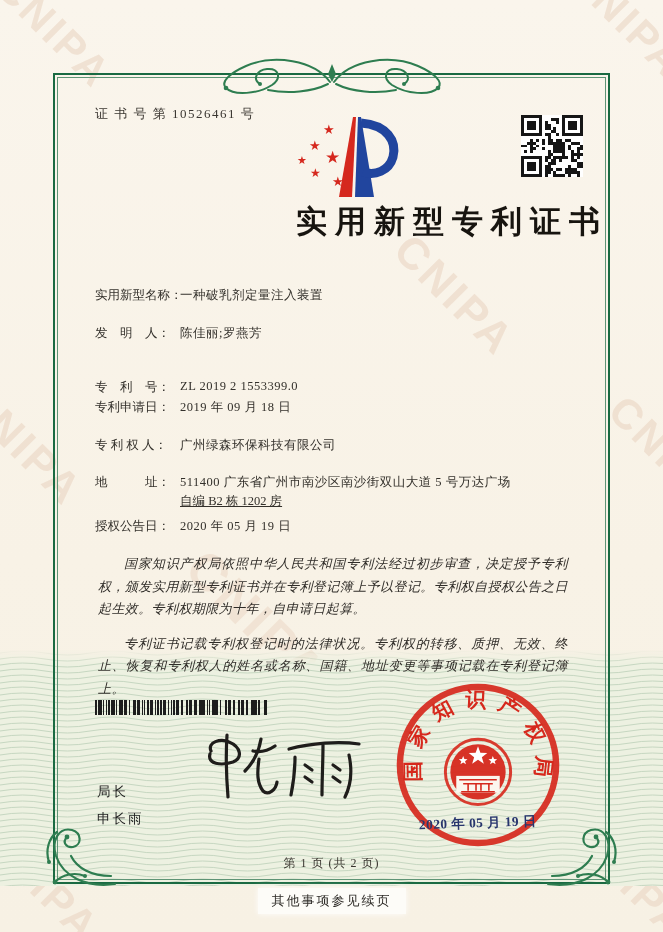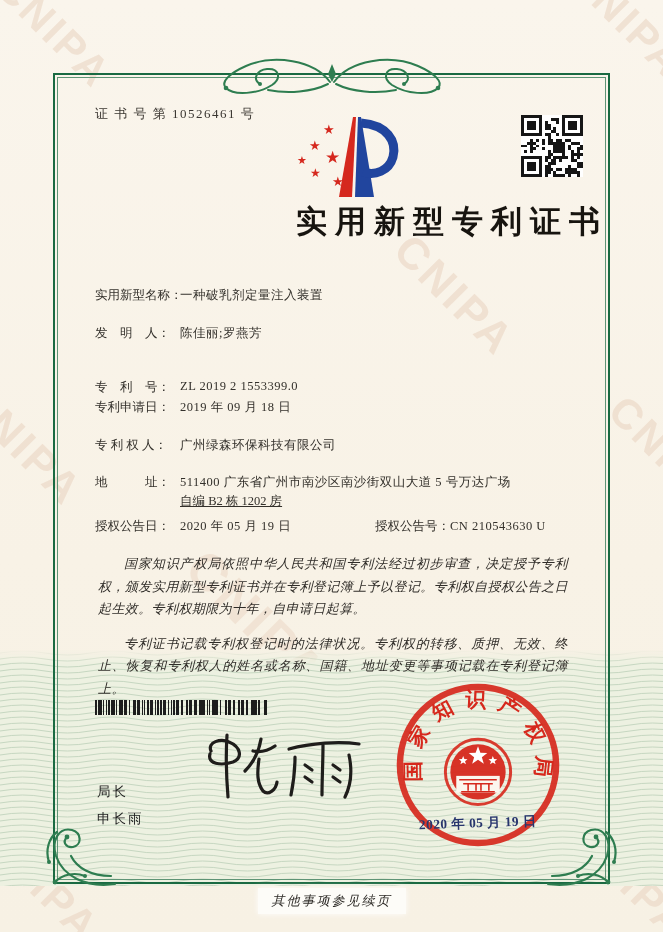--- a/index.html
+++ b/index.html
@@ -37,21 +37,21 @@
       background-image:
         repeating-linear-gradient(90deg,#1d1d1d 0 2px,transparent 2px 3px,#1d1d1d 3px 6px,transparent 6px 8px,#1d1d1d 8px 9px,transparent 9px 13px),
         repeating-linear-gradient(90deg,#1d1d1d 0 1px,transparent 1px 5px,#1d1d1d 5px 7px,transparent 7px 11px,#1d1d1d 11px 12px,transparent 12px 19px);}
   .officer{position:absolute;left:42px;top:676px;font-size:13.5px;letter-spacing:2px;color:#222;margin-top:32px;}
   .officer div{margin-bottom:9px;}
   .signature{position:absolute;left:142px;top:652px;}
   .seal{position:absolute;left:339px;top:606px;width:168px;height:168px;}
   .page-note{position:absolute;left:0;top:780px;width:100%;text-align:center;
       font-size:12px;letter-spacing:1px;color:#37332d;}
   .continuation{position:absolute;left:50%;top:888px;transform:translateX(-50%);
-      background:#fdfcf8;padding:4px 14px;font-size:13px;font-style:italic;
+      background:#fdfcf8;padding:4px 14px;font-size:13px;
       letter-spacing:2px;color:#2f2c28;box-shadow:0 0 6px rgba(255,255,255,.9);}
   svg text{font-family:"Liberation Serif","DejaVu Serif",serif;}
 </style>
 </head>
 <body>
 
 <div class="page">
 
   <span class="wm" style="left:-18px;top:6px;font-size:42px;">CNIPA</span>
   <span class="wm" style="left:555px;top:-4px;font-size:42px;">CNIPA</span>
@@ -289,23 +289,20 @@
     </div>
     <div class="row" style="top:362px">
       <span class="lbl">专 利 权 人：</span><span class="val">广州绿森环保科技有限公司</span>
     </div>
     <div class="row" style="top:399px">
       <span class="lbl">地　　　址：</span><span class="val">511400 广东省广州市南沙区南沙街双山大道 5 号万达广场</span>
     </div>
     <div class="addr2" style="top:418px">自编 B2 栋 1202 房</div>
     <div class="row" style="top:443px">
       <span class="lbl">授权公告日：</span><span class="val">2020 年 05 月 19 日</span>
-      <span class="pair2">
-        <span>授权公告号：</span><span class="val">CN 210543630 U</span>
-      </span>
     </div>
 
     <div class="paras">
       <p>国家知识产权局依照中华人民共和国专利法经过初步审查，决定授予专利权，颁发实用新型专利证书并在专利登记簿上予以登记。专利权自授权公告之日起生效。专利权期限为十年，自申请日起算。</p>
       <p>专利证书记载专利权登记时的法律状况。专利权的转移、质押、无效、终止、恢复和专利权人的姓名或名称、国籍、地址变更等事项记载在专利登记簿上。</p>
     </div>
 
     <div class="barcode"></div>
 
     <div class="officer">
@@ -347,16 +344,17 @@
           <g stroke="#d6281c" stroke-width="1.6" fill="none">
             <path d="M66 100 L104 100 M70 104 L100 104"></path>
             <path d="M75 104 V111 M83 104 V111 M88 104 V111 M96 104 V111"></path>
             <path d="M68 112 L102 112"></path>
           </g>
         </g>
         <text x="85" y="148" text-anchor="middle" font-size="13.5" font-weight="bold" fill="#27356d" letter-spacing="0.5" transform="rotate(-2 85 148)">2020 年 05 月 19 日</text>
       </svg>
     </div>
 
+    <div class="page-note">第 1 页 (共 2 页)</div>
   </div>
 
   <div class="continuation">其他事项参见续页</div>
 </div>
 
 </body></html>

